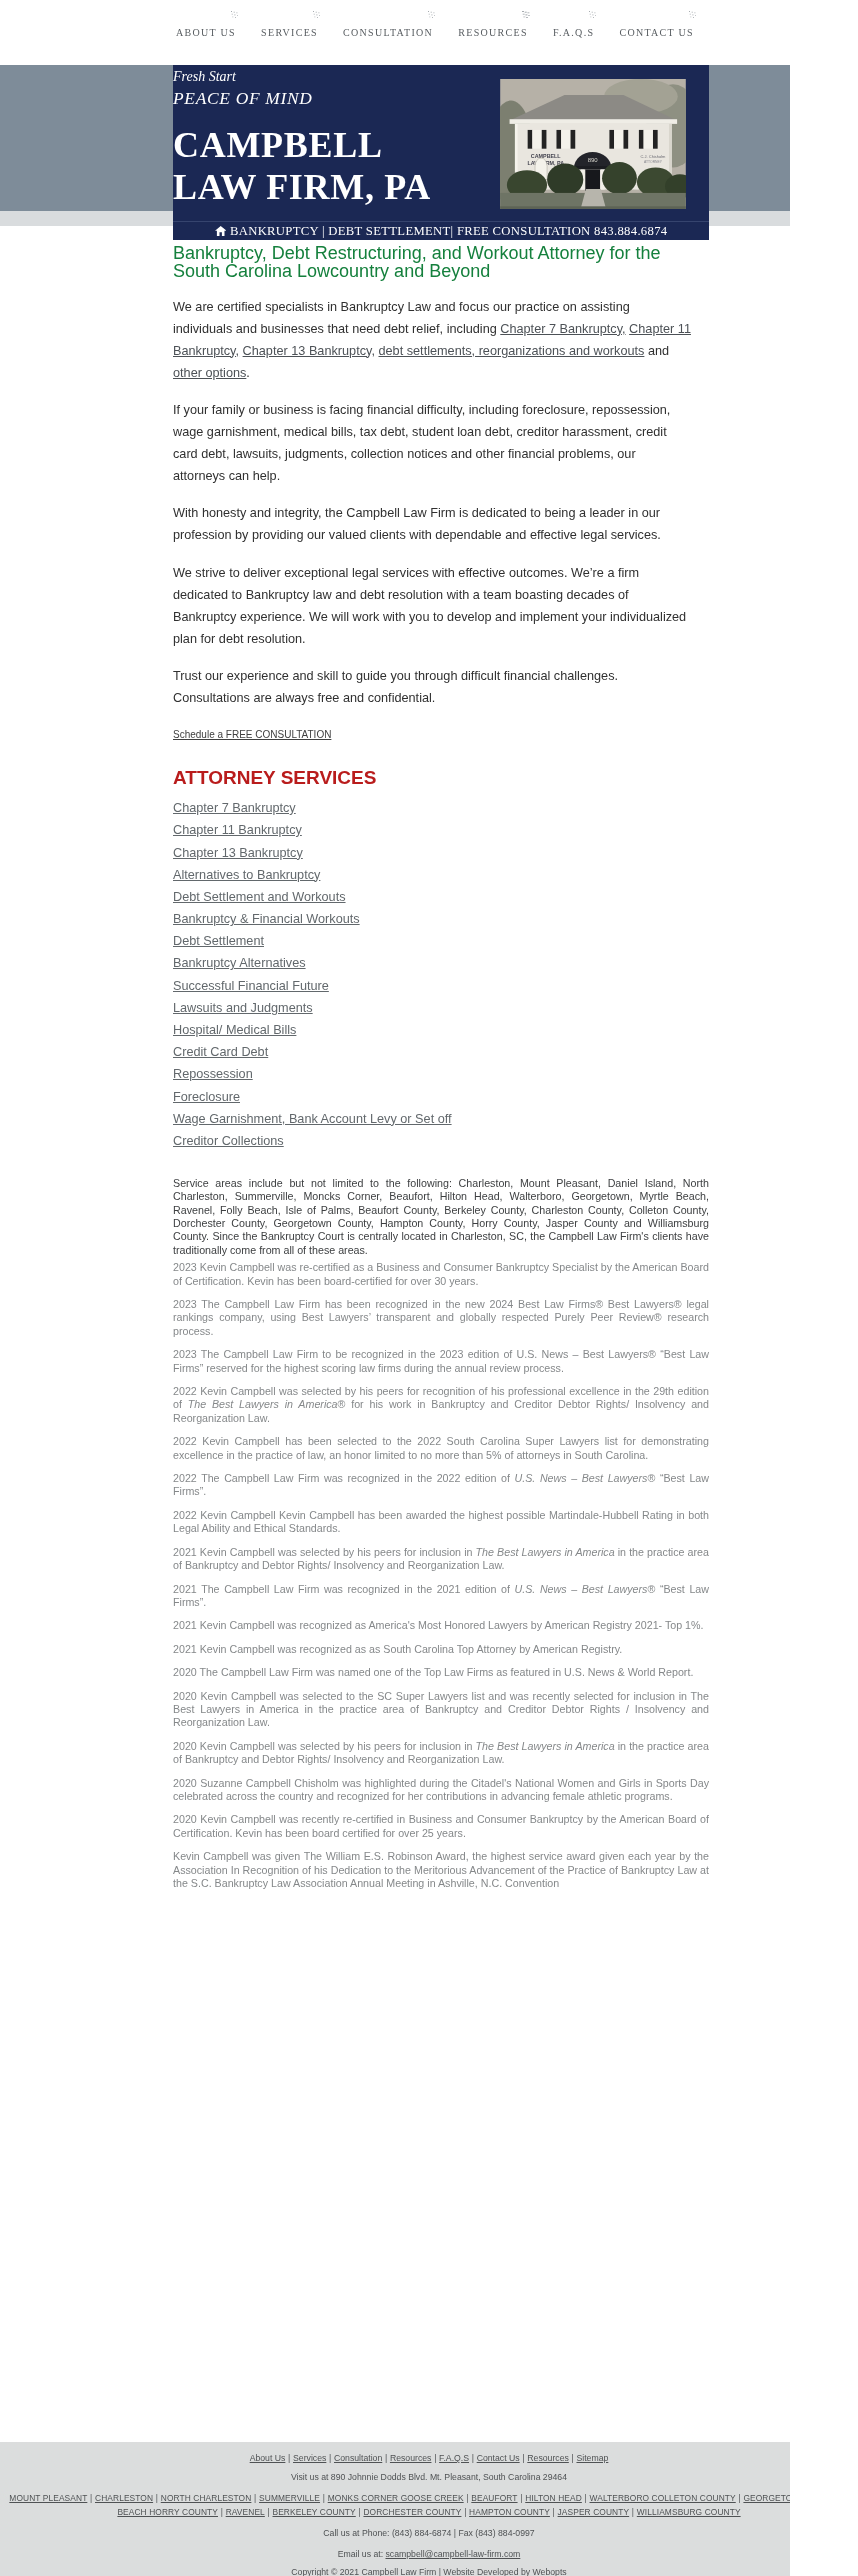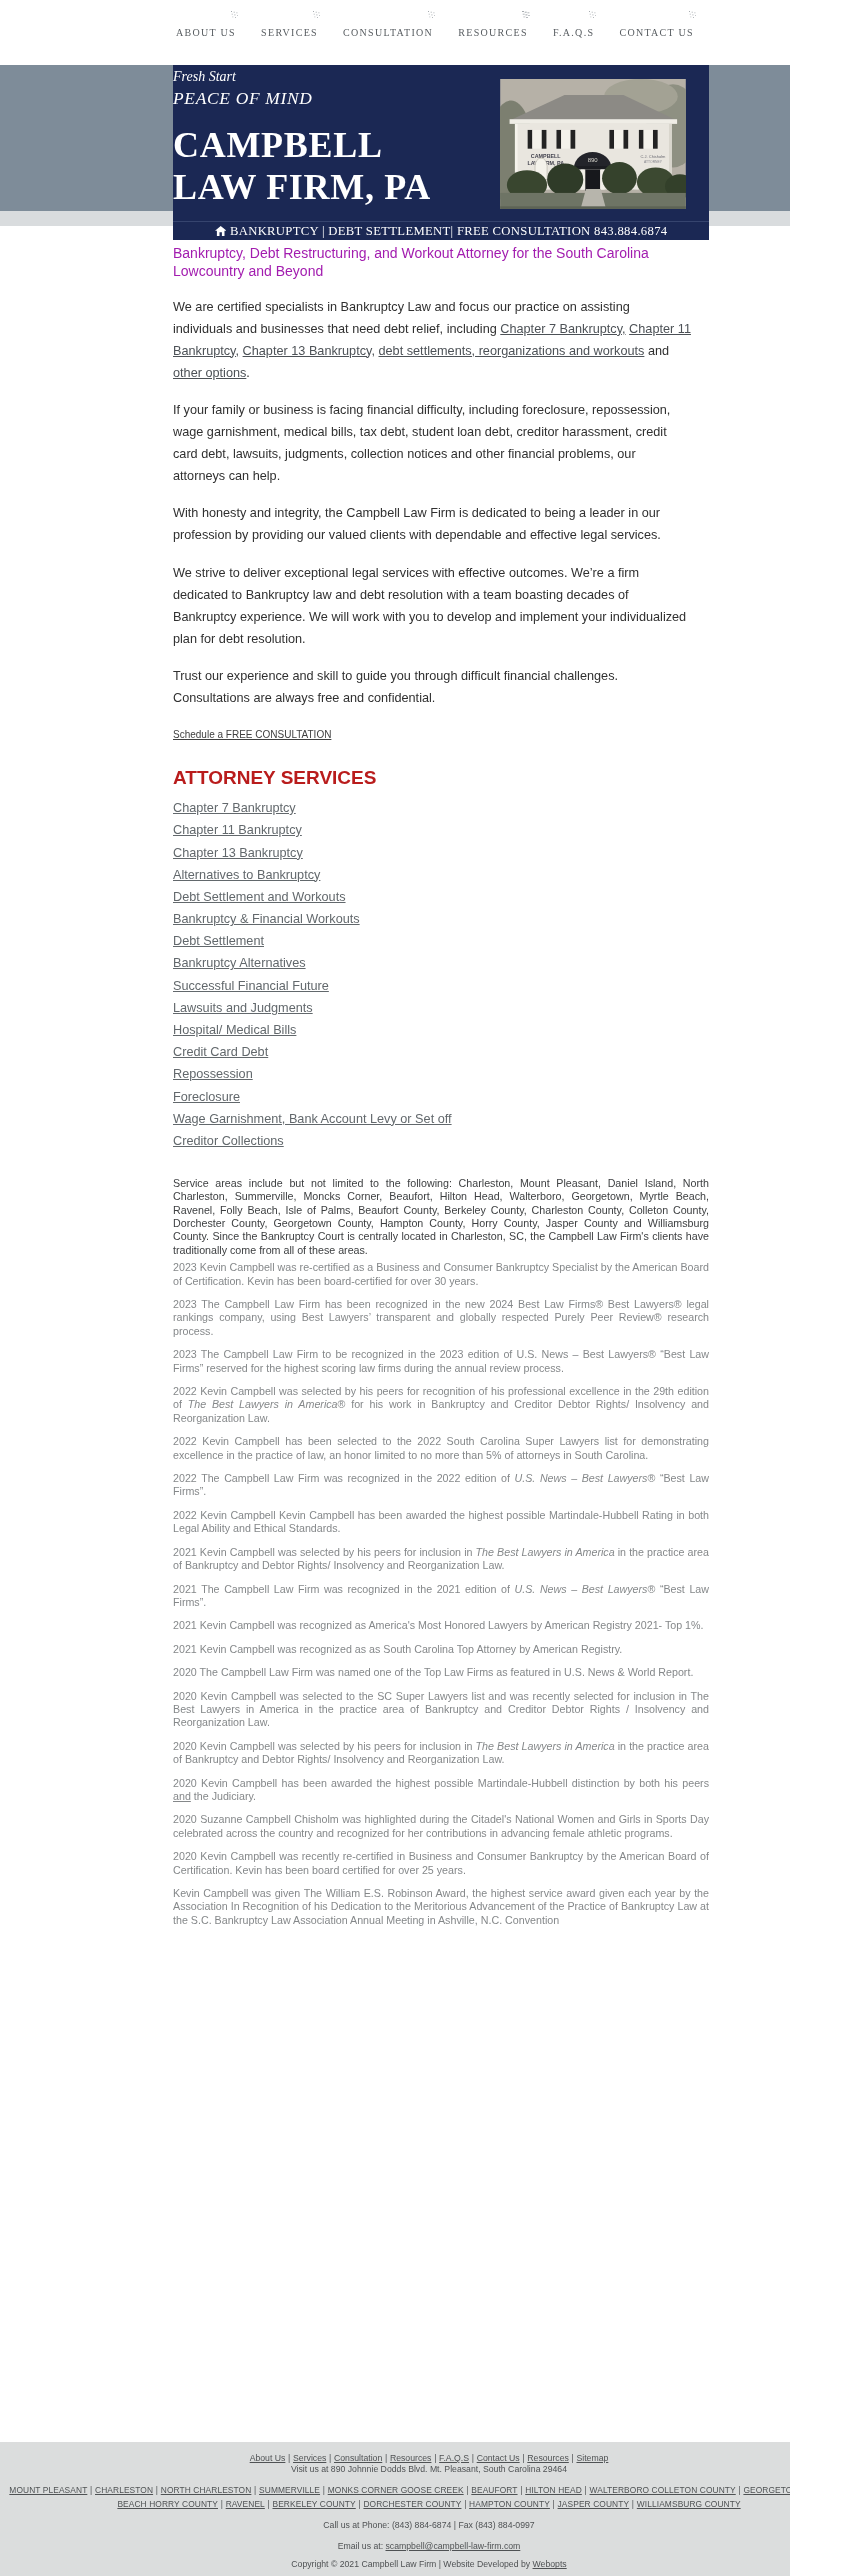--- a/index.html
+++ b/index.html
@@ -23,42 +23,42 @@
   .tagline2{font-family:"Liberation Serif",serif;font-style:italic;font-size:17.4px;letter-spacing:0.7px;margin-top:3px;}
   .firm-name{font-family:"Liberation Serif",serif;font-weight:bold;font-size:36px;line-height:42px;margin-top:14.8px;letter-spacing:0.7px;}
   .photo{position:absolute;left:327px;top:14px;width:186px;height:130px;}
   .hero-bar{position:absolute;left:0;bottom:0;width:536px;height:18px;border-top:0.7px solid #36446e;
     display:flex;align-items:center;justify-content:center;gap:4px;
     font-family:"Liberation Serif",serif;font-size:12.7px;letter-spacing:0.3px;color:#fff;}
   .home-ic{display:inline-block;line-height:0;}
 
   
   .content{margin-left:173px;width:536px;}
-  .page-title{color:#a21caf;font-size:14px;font-weight:400;line-height:17.4px;margin:5.4px 0 0;width:536px;}
+  .page-title{color:#15803d;font-size:18px;font-weight:400;line-height:17.4px;margin:5.4px 0 0;width:536px;}
   .lead-p{font-size:12.7px;line-height:22px;color:#303030;margin:15.4px 0 0;width:518px;}
   .t-link{color:#4c5156;text-decoration:underline;cursor:pointer;}
   .cta{display:inline-block;margin-top:20px;font-size:10px;color:#404040;text-decoration:underline;cursor:pointer;}
   .section-h{color:#b91c1c;font-size:19px;font-weight:bold;margin:27px 0 0;}
   .services{list-style:none;margin:12px 0 0;padding:0;}
   .services li{margin:0 0 7.4px;line-height:14.8px;}
   .services a{font-size:12.7px;color:#62686c;text-decoration:underline;cursor:pointer;}
   .areas{margin:28px 0 0;font-size:10.7px;line-height:13.4px;color:#3e4042;text-align:justify;width:536px;}
   .updates-h{color:#8e1a1e;font-size:15.4px;font-weight:bold;margin:14.8px 0 0;}
   .update{font-size:10.7px;line-height:13.4px;color:#85888a;text-align:justify;margin:10px 0 0;width:536px;}
   .update:first-of-type{margin-top:4px;}
   .em{font-style:italic;}
   .u{text-decoration:underline;}
 
   
   .footer{position:absolute;left:0;bottom:0;width:858px;height:134px;background:#dbdddd;
     text-align:center;color:#4f5254;font-size:8.7px;box-sizing:border-box;padding-top:10.7px;}
   .footer a{color:#4f5254;text-decoration:underline;cursor:pointer;}
   .f-sep{margin:0 2.7px;color:#4f5254;}
   .f-links{font-size:8.7px;}
-  .f-address{margin-top:1px;}
+  .f-address{margin-top:9px;}
   .f-locations{margin:9.4px auto 0;width:853px;font-size:8.4px;line-height:14px;letter-spacing:0.1px;}
   .f-locations a{text-transform:uppercase;}
   .f-phone{margin-top:8.7px;}
   .f-email{margin-top:11px;}
   .f-copy{margin-top:8.7px;}
 </style>
 </head>
 <body>
 
 <div class="page">
@@ -186,21 +186,20 @@
         <p class="update"><span>2022 Kevin Campbell has been selected to the 2022 South Carolina Super Lawyers list for demonstrating excellence in the practice of law, an honor limited to no more than 5% of attorneys in South Carolina.</span></p>
         <p class="update"><span>2022 The Campbell Law Firm was recognized in the 2022 edition of </span><span class="em">U.S. News – Best Lawyers</span><span>® “Best Law Firms”.</span></p>
         <p class="update"><span>2022 Kevin Campbell Kevin Campbell has been awarded the highest possible Martindale-Hubbell Rating in both Legal Ability and Ethical Standards.</span></p>
         <p class="update"><span>2021 Kevin Campbell was selected by his peers for inclusion in </span><span class="em">The Best Lawyers in America</span><span> in the practice area of Bankruptcy and Debtor Rights/ Insolvency and Reorganization Law.</span></p>
         <p class="update"><span>2021 The Campbell Law Firm was recognized in the 2021 edition of </span><span class="em">U.S. News – Best Lawyers</span><span>® “Best Law Firms”.</span></p>
         <p class="update"><span>2021 Kevin Campbell was recognized as America's Most Honored Lawyers by American Registry 2021- Top 1%.</span></p>
         <p class="update"><span>2021 Kevin Campbell was recognized as as South Carolina Top Attorney by American Registry.</span></p>
         <p class="update"><span>2020 The Campbell Law Firm was named one of the Top Law Firms as featured in U.S. News &amp; World Report.</span></p>
         <p class="update"><span>2020 Kevin Campbell was selected to the SC Super Lawyers list and was recently selected for inclusion in The Best Lawyers in America in the practice area of Bankruptcy and Creditor Debtor Rights / Insolvency and Reorganization Law.</span></p>
         <p class="update"><span>2020 Kevin Campbell was selected by his peers for inclusion in </span><span class="em">The Best Lawyers in America</span><span> in the practice area of Bankruptcy and Debtor Rights/ Insolvency and Reorganization Law.</span></p>
-        <p class="update"><span>2020 Kevin Campbell has been awarded the highest possible Martindale-Hubbell distinction by both his peers </span><span class="u">and</span><span> the Judiciary.</span></p>
         <p class="update"><span>2020 Suzanne Campbell Chisholm was highlighted during the Citadel's National Women and Girls in Sports Day celebrated across the country and recognized for her contributions in advancing female athletic programs.</span></p>
         <p class="update"><span>2020 Kevin Campbell was recently re-certified in Business and Consumer Bankruptcy by the American Board of Certification. Kevin has been board certified for over 25 years.</span></p>
         <p class="update"><span>Kevin Campbell was given The William E.S. Robinson Award, the highest service award given each year by the Association In Recognition of his Dedication to the Meritorious Advancement of the Practice of Bankruptcy Law at the S.C. Bankruptcy Law Association Annual Meeting in Ashville, N.C. Convention</span></p>
       </div>
   </div>
 
   <div class="footer">
     <div class="f-links" id="footer-links"><a href="#">About Us</a><span class="f-sep">|</span><a href="#">Services</a><span class="f-sep">|</span><a href="#">Consultation</a><span class="f-sep">|</span><a href="#">Resources</a><span class="f-sep">|</span><a href="#">F.A.Q.S</a><span class="f-sep">|</span><a href="#">Contact Us</a><span class="f-sep">|</span><a href="#">Resources</a><span class="f-sep">|</span><a href="#">Sitemap</a></div>
     <div class="f-address">Visit us at 890 Johnnie Dodds Blvd. Mt. Pleasant, South Carolina 29464</div>
     <div class="f-locations" id="footer-locations"><a href="#">MOUNT PLEASANT</a><span class="f-sep">|</span><a href="#">CHARLESTON</a><span class="f-sep">|</span><a href="#">NORTH CHARLESTON</a><span class="f-sep">|</span><a href="#">SUMMERVILLE</a><span class="f-sep">|</span><a href="#">MONKS CORNER GOOSE CREEK</a><span class="f-sep">|</span><a href="#">BEAUFORT</a><span class="f-sep">|</span><a href="#">HILTON HEAD</a><span class="f-sep">|</span><a href="#">WALTERBORO COLLETON COUNTY</a><span class="f-sep">|</span><a href="#">GEORGETOWN</a><span class="f-sep">|</span><a href="#">MYRTLE BEACH HORRY COUNTY</a><span class="f-sep">|</span><a href="#">RAVENEL</a><span class="f-sep">|</span><a href="#">BERKELEY COUNTY</a><span class="f-sep">|</span><a href="#">DORCHESTER COUNTY</a><span class="f-sep">|</span><a href="#">HAMPTON COUNTY</a><span class="f-sep">|</span><a href="#">JASPER COUNTY</a><span class="f-sep">|</span><a href="#">WILLIAMSBURG COUNTY</a></div>

